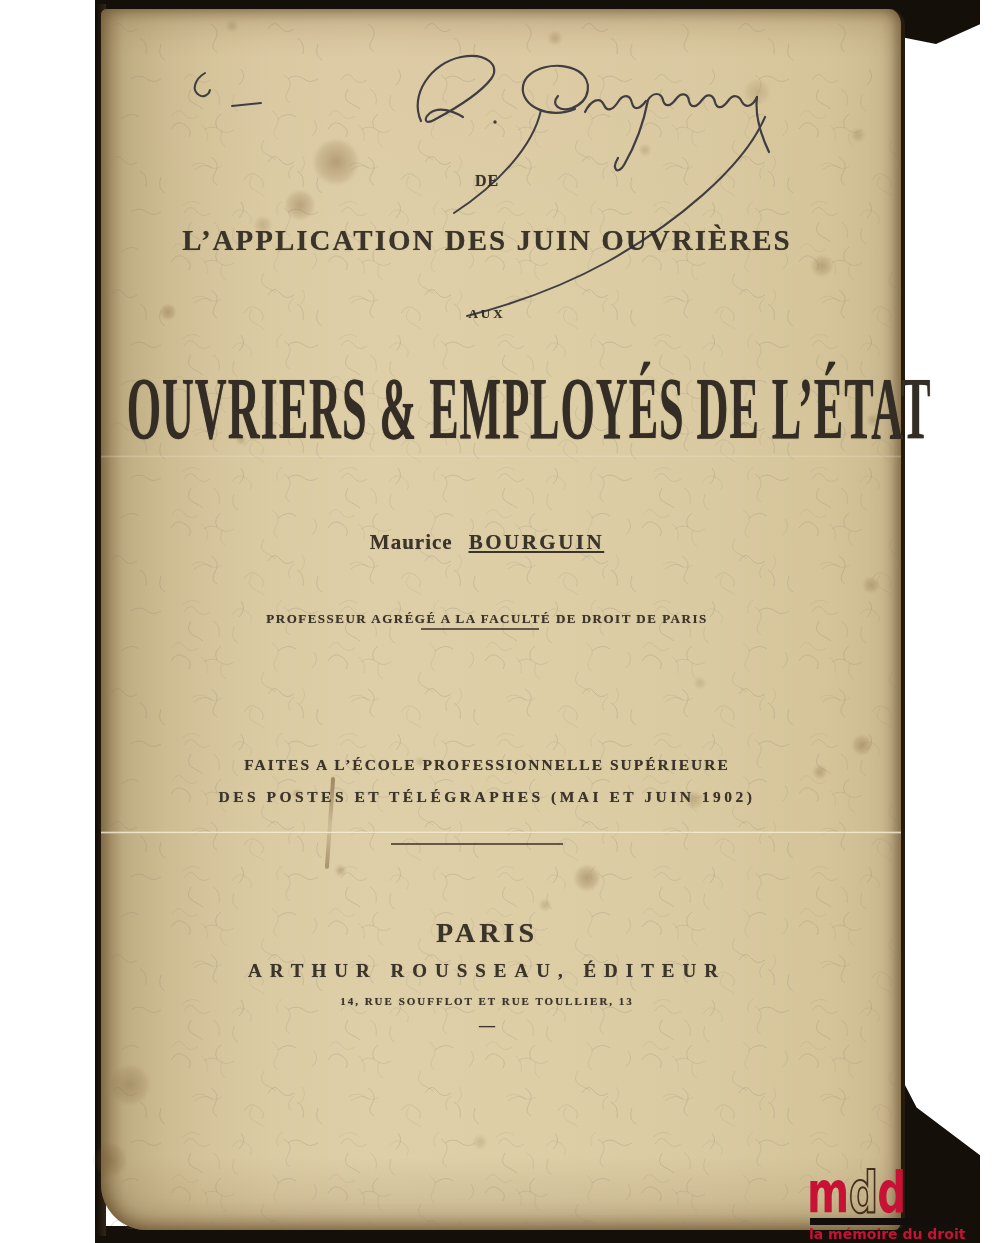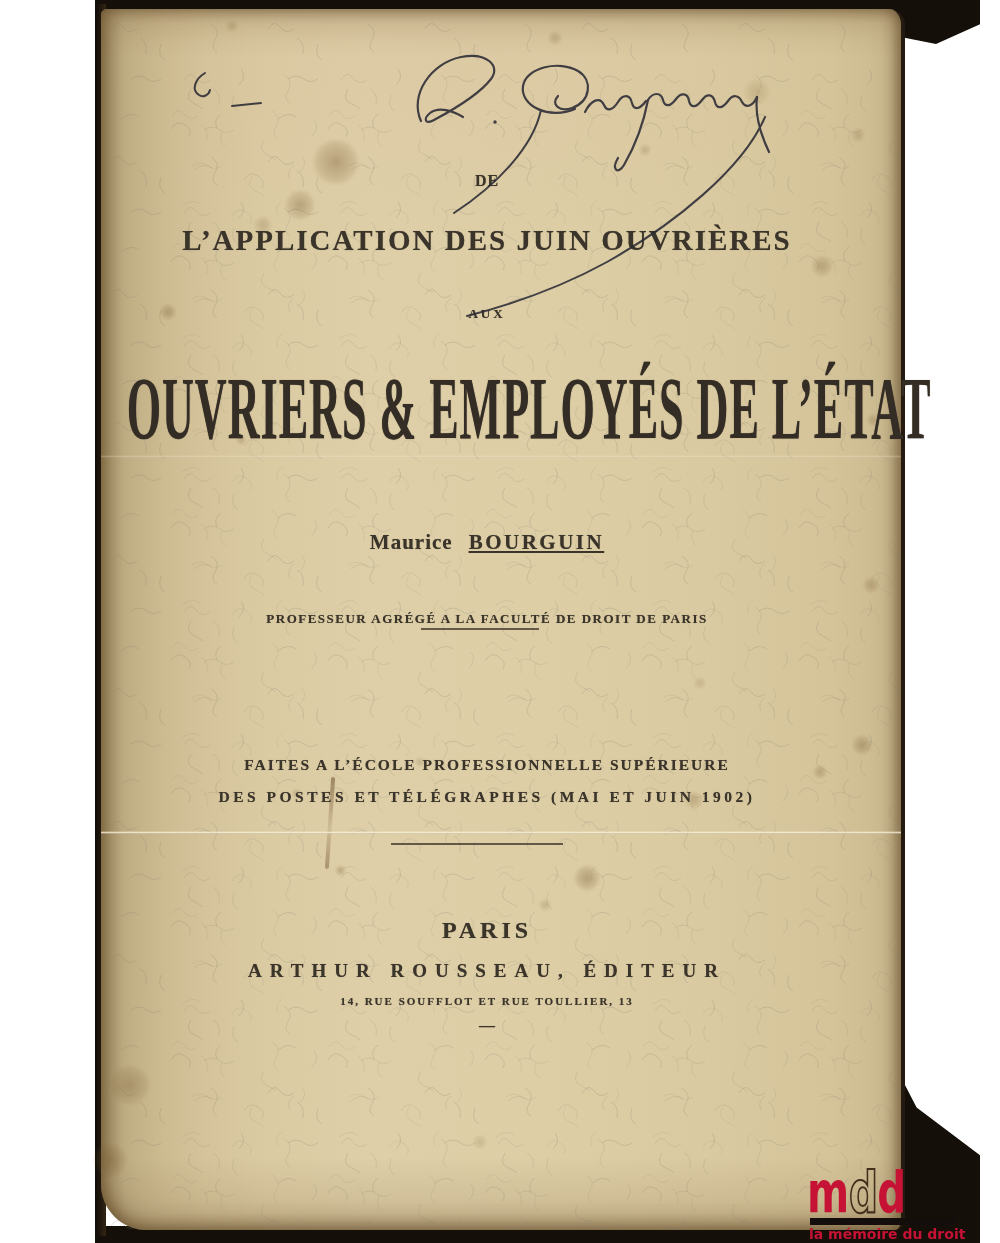--- a/index.html
+++ b/index.html
@@ -47,21 +47,21 @@
   .t-author{top:521px;font-size:21px;font-weight:bold;letter-spacing:1px;}
   .t-author .gap{display:inline-block;width:16px;}
   .t-author .last{letter-spacing:2.5px;text-decoration:underline;}
   .t-role{top:574px;font-size:13px;font-weight:bold;letter-spacing:1.5px;margin-top:28px;}
   .rule{position:absolute;height:2px;background:rgba(58,50,38,.75);}
   .rule-1{top:619px;left:320px;width:118px;}
   .rule-2{top:834px;left:290px;width:172px;height:1.5px;}
   .t-conf{top:681px;font-size:23px;font-weight:bold;letter-spacing:4px;}
   .t-conf1{top:747px;font-size:15.5px;font-weight:bold;letter-spacing:2px;}
   .t-conf2{top:779px;font-size:15.5px;font-weight:bold;letter-spacing:3.5px;}
-  .t-city{top:908px;font-size:24px;font-weight:bold;letter-spacing:4px;}
+  .t-city{top:908px;font-size:28px;font-weight:bold;letter-spacing:4px;}
   .t-publisher{top:951px;font-size:19px;letter-spacing:8px;font-weight:600;}
   .t-address{top:986px;font-size:11px;font-weight:bold;letter-spacing:2px;}
   .t-dash{top:1008px;font-size:16px;font-weight:bold;}
   .t-year{top:1022px;font-size:18px;font-weight:bold;letter-spacing:2px;}
   .handwriting{position:absolute;left:0;top:0;z-index:6;}
   .mdd{position:absolute;left:806px;top:1152px;width:168px;height:91px;z-index:40;}
 </style>
 </head>
 <body>
 

